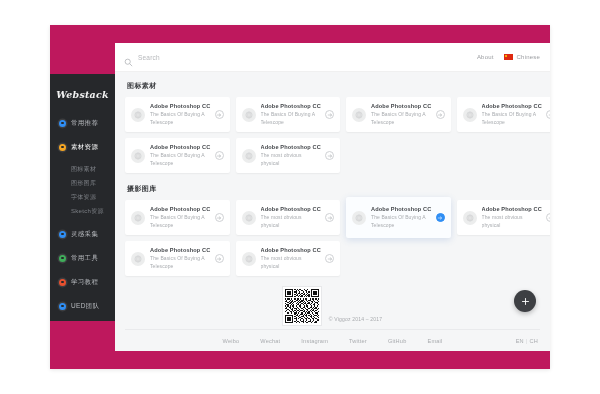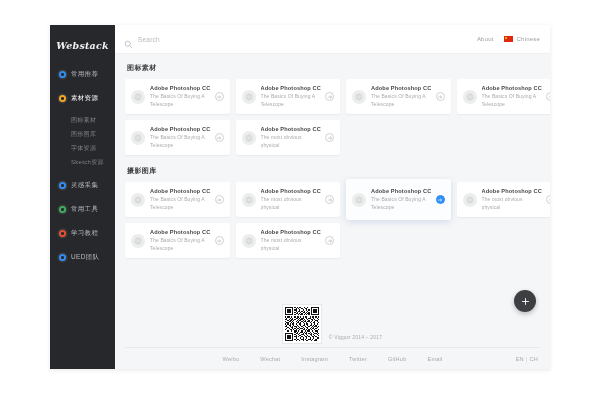--- a/index.html
+++ b/index.html
@@ -16,20 +16,21 @@
   }
   
   .app {
     position: absolute;
     left: 50px; top: 25px;
     width: 500px; height: 344px;
     display: flex;
     background: #be185d;
     box-shadow: 0 1px 4px rgba(0,0,0,.10);
     overflow: hidden;
+    align-items: center;
   }
   
   .sidebar {
     width: 65px;
     background: #26282b;
     flex: 0 0 65px;
     padding-top: 11px;
     position: relative;
   }
   .logo {

